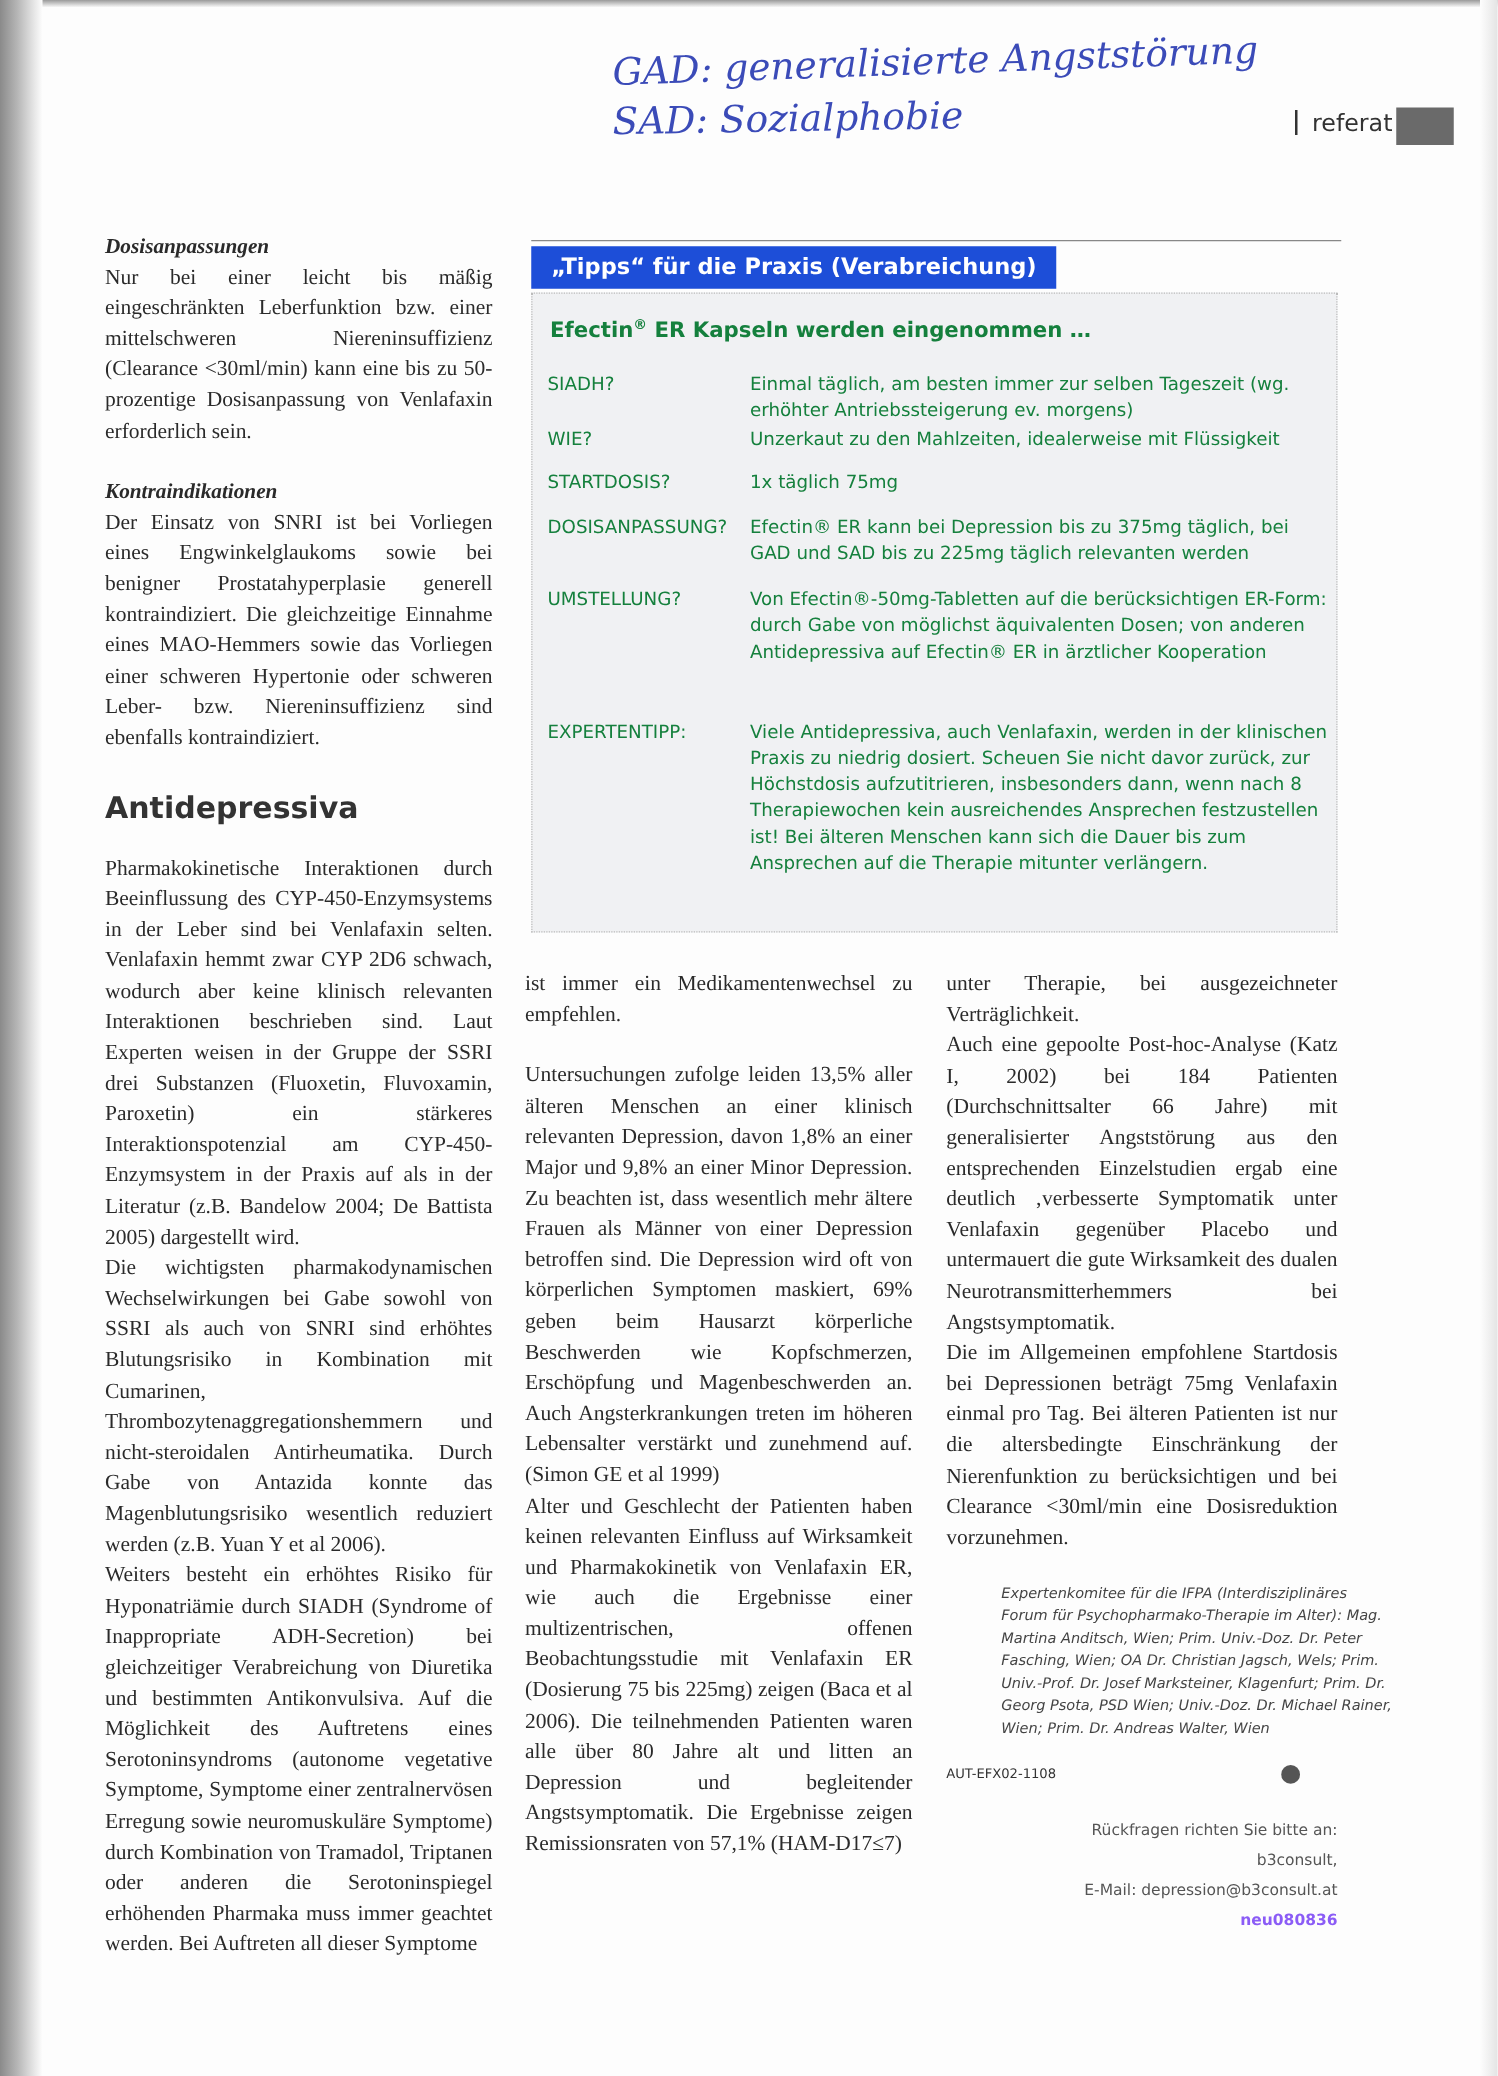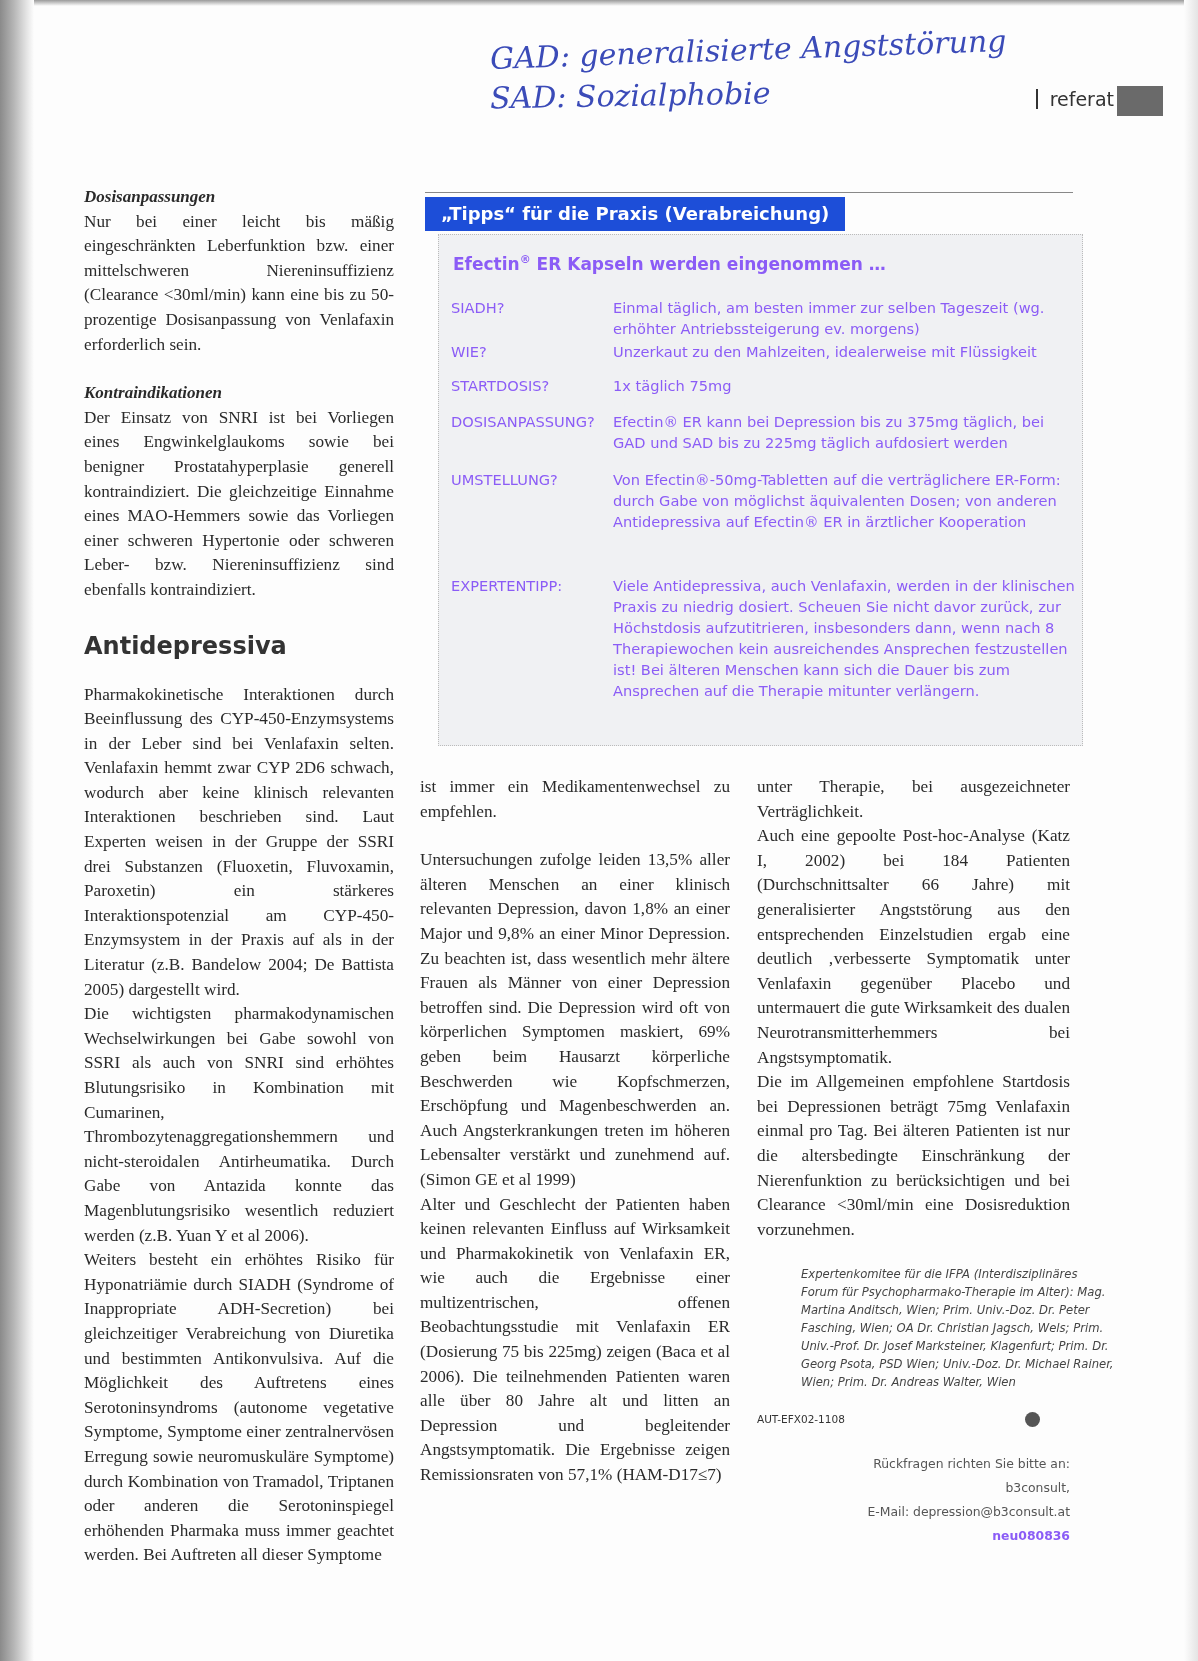--- a/index.html
+++ b/index.html
@@ -47,23 +47,23 @@
     line-height: 26px; text-align: left; color: #333; margin: 6px 0 24px;
   }
 
   .tip-rule { position: absolute; left: 425px; top: 192px; width: 648px; height: 1px; background: #888; }
   .tip-title {
     position: absolute; left: 425px; top: 197px; height: 34px; padding: 0 16px;
     background: #1d4ed8; color: #fff; font-family: "DejaVu Sans", sans-serif; font-size: 18px;
     line-height: 34px; font-weight: bold; white-space: nowrap;
   }
   .tip-box {
-    position: absolute; left: 438px; top: 234px; width: 645px; height: 512px;
+    position: absolute; left: 425px; top: 234px; width: 645px; height: 512px;
     background: #f0f1f3; border: 1px dotted #bbb; box-sizing: border-box;
-    font-family: "DejaVu Sans", sans-serif; color: #8b5cf6;
+    font-family: "DejaVu Sans", sans-serif; color: #15803d;
   }
   .tip-heading { position: absolute; left: 14px; top: 18px; font-size: 17px; font-weight: bold; }
   .tip-heading sup { font-size: 11px; }
   .tip-row { position: absolute; left: 12px; width: 620px; font-size: 14.6px; line-height: 21px; }
   .tip-label { position: absolute; left: 0; top: 0; width: 160px; }
   .tip-value { position: absolute; left: 162px; top: 0; width: 465px; }
 
   .footer-credits {
     position: absolute; left: 757px; top: 1265px; width: 315px;
     font-family: "DejaVu Sans", sans-serif; font-style: italic; font-size: 11.6px; line-height: 18px; color: #444; margin-left: 44px;
@@ -119,25 +119,25 @@
   <div class="tip-row" style="top:106px">
     <div class="tip-label">WIE?</div>
     <div class="tip-value">Unzerkaut zu den Mahlzeiten, idealerweise mit Flüssigkeit</div>
   </div>
   <div class="tip-row" style="top:140px">
     <div class="tip-label">STARTDOSIS?</div>
     <div class="tip-value">1x täglich 75mg</div>
   </div>
   <div class="tip-row" style="top:176px">
     <div class="tip-label">DOSISANPASSUNG?</div>
-    <div class="tip-value">Efectin® ER kann bei Depression bis zu 375mg täglich, bei GAD und SAD bis zu 225mg täglich aufdosiert werden</div>
+    <div class="tip-value">Efectin® ER kann bei Depression bis zu 375mg täglich, bei GAD und SAD bis zu 225mg täglich relevanten werden</div>
   </div>
   <div class="tip-row" style="top:234px">
     <div class="tip-label">UMSTELLUNG?</div>
-    <div class="tip-value">Von Efectin®-50mg-Tabletten auf die verträglichere ER-Form: durch Gabe von möglichst äquivalenten Dosen; von anderen Antidepressiva auf Efectin® ER in ärztlicher Kooperation</div>
+    <div class="tip-value">Von Efectin®-50mg-Tabletten auf die berücksichtigen ER-Form: durch Gabe von möglichst äquivalenten Dosen; von anderen Antidepressiva auf Efectin® ER in ärztlicher Kooperation</div>
   </div>
   <div class="tip-row" style="top:340px">
     <div class="tip-label">EXPERTENTIPP:</div>
     <div class="tip-value">Viele Antidepressiva, auch Venlafaxin, werden in der klinischen Praxis zu niedrig dosiert. Scheuen Sie nicht davor zurück, zur Höchstdosis aufzutitrieren, insbesonders dann, wenn nach 8 Therapiewochen kein ausreichendes Ansprechen festzustellen ist! Bei älteren Menschen kann sich die Dauer bis zum Ansprechen auf die Therapie mitunter verlängern.</div>
   </div>
 </div>
 
 <div class="col col-mid">
   <p>ist immer ein Medikamentenwechsel zu empfehlen.</p>
   <div class="gap"></div>

